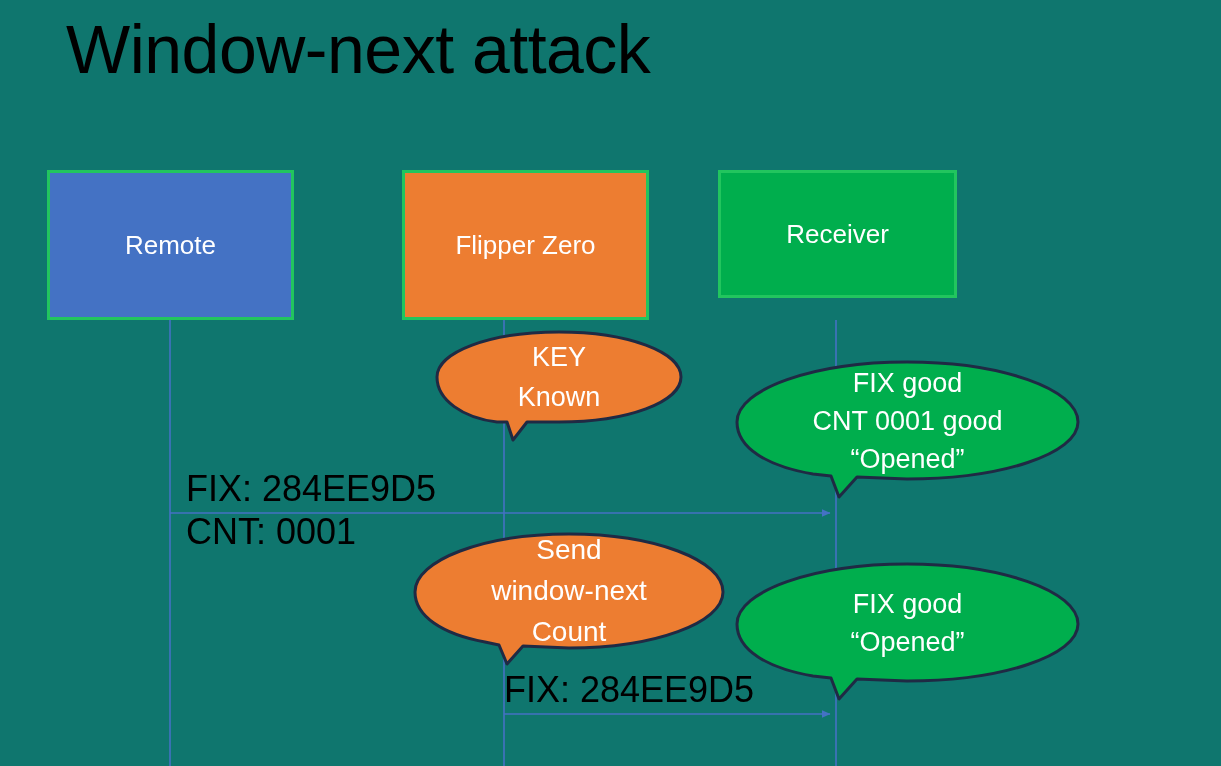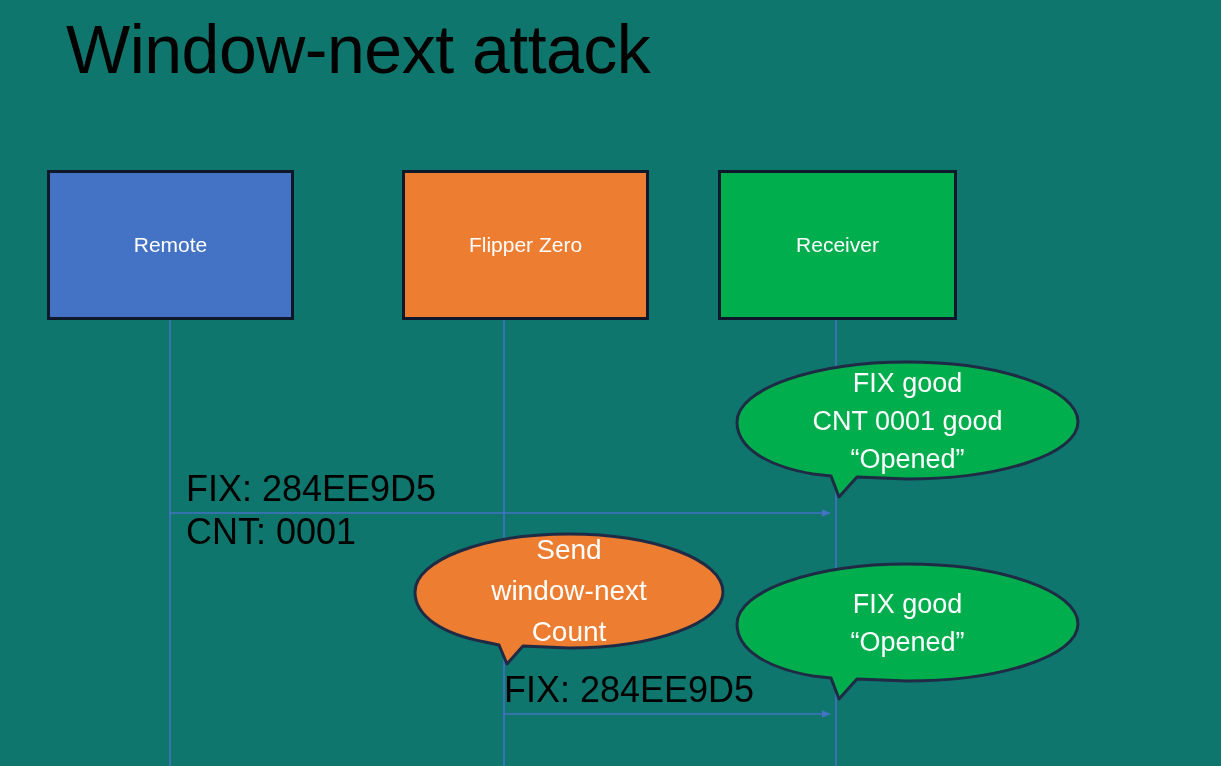--- a/index.html
+++ b/index.html
@@ -35,40 +35,40 @@
     left: 0;
     top: 0;
     width: 1221px;
     height: 766px;
   }
 
   
   .actor-box {
     position: absolute;
     box-sizing: border-box;
-    border: 3px solid #0f172a;
+    border: 3px solid #22c55e;
     display: flex;
     align-items: center;
     justify-content: center;
     color: #ffffff;
-    font-size: 21px;
+    font-size: 26px;
     line-height: 30px;
     text-align: right;
   }
   #actor-remote {
     left: 47px; top: 170px; width: 247px; height: 150px;
     background: #4472C4;
   }
   #actor-flipper {
     left: 385px; top: 170px; width: 247px; height: 150px;
     background: #ED7D31;
     margin-left: 17px;
   }
   #actor-receiver {
-    left: 718px; top: 170px; width: 239px; height: 150px;
+    left: 718px; top: 170px; width: 239px; height: 128px;
     background: #00AE4D;
   }
 
   
   .callout {
     position: absolute;
   }
   .callout svg {
     position: absolute;
     left: 0;
@@ -143,20 +143,31 @@
   </div>
 
   <div class="actor-box" id="actor-flipper">
     <span>Flipper Zero</span>
   </div>
 
   <div class="actor-box" id="actor-receiver">
     <span>Receiver</span>
   </div>
 
+  <div class="callout" id="callout-key">
+    <svg width="248" height="112" viewBox="0 0 248 112" xmlns="http://www.w3.org/2000/svg">
+      <path d="M124,2 C193,2 246,22 246,47 C246,72 193,92 124,92
+               L92,92 L78,110 L72,92 L62,92
+               C28,88 2,70 2,47 C2,22 55,2 124,2 Z" fill="#ED7D31" stroke="#1F2A44" stroke-width="3" stroke-linejoin="round"></path>
+    </svg>
+    <div class="callout-text">
+      <span>KEY</span>
+      <span>Known</span>
+    </div>
+  </div>
 
   <div class="callout" id="callout-rx1">
     <svg width="345" height="139" viewBox="0 0 345 139" xmlns="http://www.w3.org/2000/svg">
       <path d="M172,2 C266,2 343,29 343,62 C343,94 266,119 172,119
                L122,117 L104,137 L96,116 L78,114
                C32,106 2,88 2,62 C2,29 79,2 172,2 Z" fill="#00AE4D" stroke="#1F2A44" stroke-width="3" stroke-linejoin="round"></path>
     </svg>
     <div class="callout-text">
       <span>FIX good</span>
       <span>CNT 0001 good</span>

